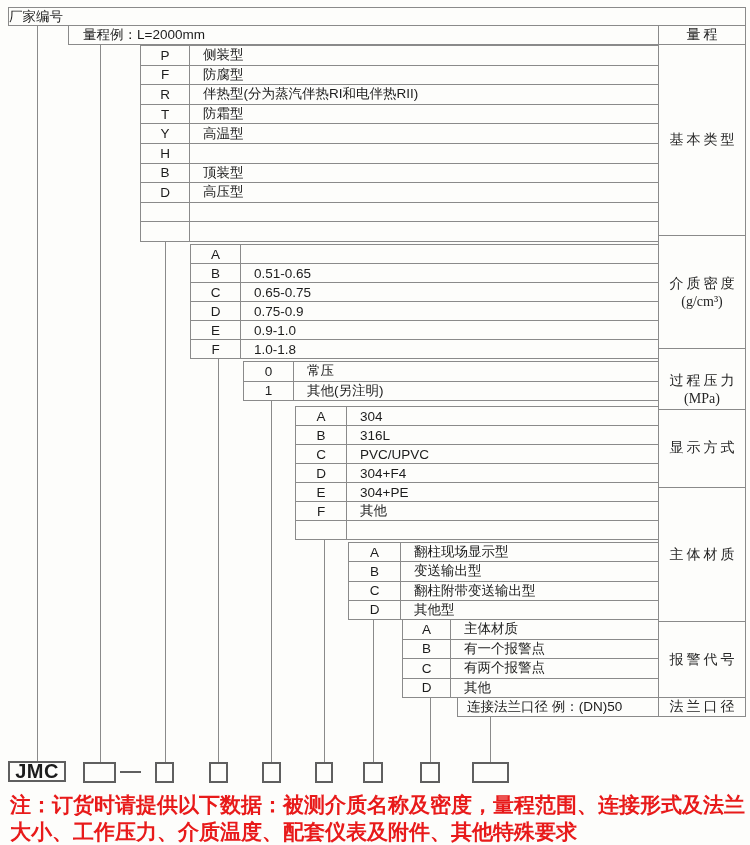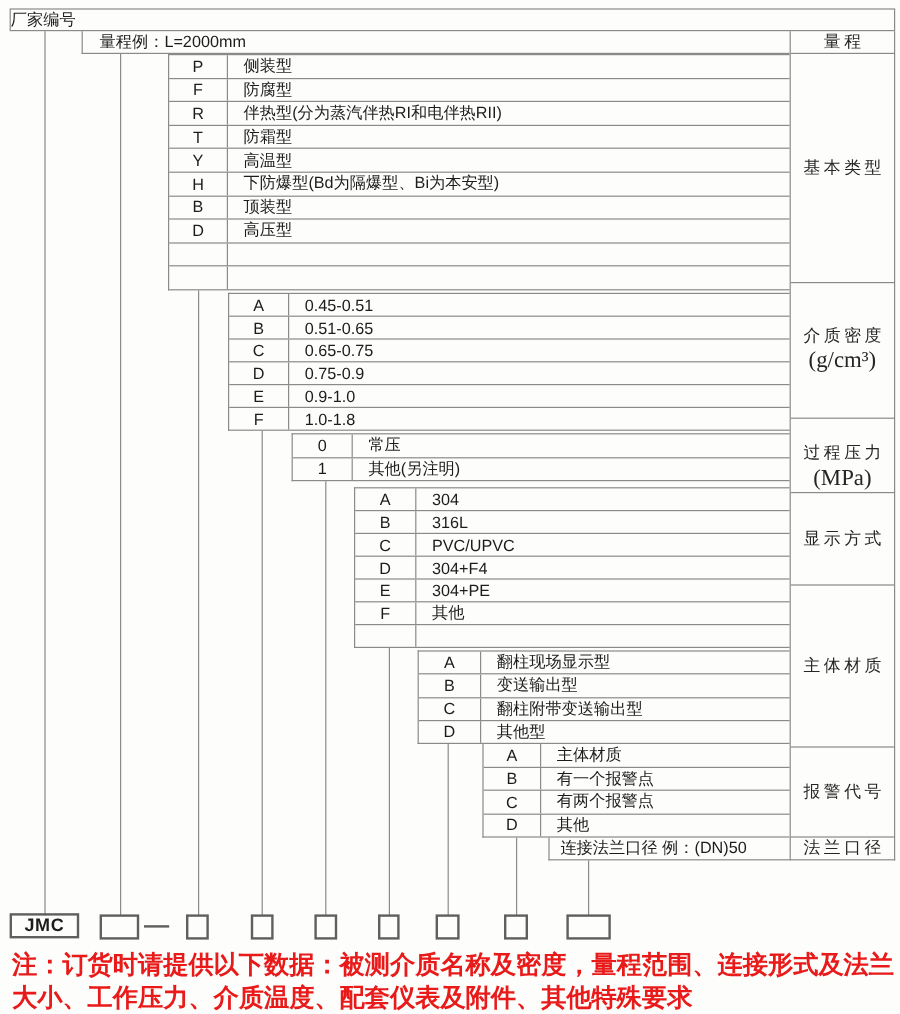--- a/index.html
+++ b/index.html
@@ -25,41 +25,41 @@
     border-bottom:1px solid #8a8a8a;
     display:flex; flex-direction:column;
     font-family:"Liberation Serif","DejaVu Serif",serif;
   }
   .label-cell {
     display:flex; flex-direction:column; align-items:center; justify-content:center;
     border-bottom:1px solid #8a8a8a; text-align:center;
   }
   .label-cell:last-child { border-bottom:none; flex:1; }
   .label-cell .glabel { font-size:14px; letter-spacing:3px; text-indent:3px; color:#262626; }
-  .label-cell .gsub   { font-size:19px; color:#262626; margin-top:1px; }
+  .label-cell .gsub   { font-size:14px; color:#262626; margin-top:1px; }
   .section {
     position:absolute;
     border-left:1px solid #8a8a8a; border-top:1px solid #8a8a8a; border-bottom:1px solid #8a8a8a;
     display:flex; flex-direction:column;
   }
   .section.no-top { border-top:none; }
   .srow { flex:1 1 0; display:flex; border-bottom:1px solid #8a8a8a; min-height:0; }
   .srow:last-child { border-bottom:none; }
   .code-cell {
     border-right:1px solid #8a8a8a; display:flex; align-items:center; justify-content:center;
     flex:0 0 auto;
   }
   .desc-cell { flex:1; display:flex; align-items:center; padding-left:13px; }
   .desc-cell.no-code { padding-left:9px; }
   .connector { position:absolute; width:1px; background:#8a8a8a; }
   .code-box { position:absolute; top:762px; height:21px; border:2px solid #5f5f5f; background:transparent; }
   .jmc-box {
     position:absolute; left:8px; top:761px; width:58px; height:21px;
     border:2px solid #5f5f5f; display:flex; align-items:center; justify-content:center;
-    font-weight:bold; font-size:15px; letter-spacing:0.5px;
+    font-weight:bold; font-size:20px; letter-spacing:0.5px;
   }
   .dash { position:absolute; left:120px; top:771px; width:21px; height:2px; background:#5f5f5f; }
   .note {
     position:absolute; left:10px; top:791px; width:740px;
     font-size:21px; font-weight:700; line-height:27px; white-space:nowrap;
   }
 </style>
 </head>
 <body>
 
@@ -119,21 +119,20 @@
         <div class="srow">
           <div class="code-cell" style="width: 49px;">T</div>
           <div class="desc-cell">防霜型</div>
         </div>
         <div class="srow">
           <div class="code-cell" style="width: 49px;">Y</div>
           <div class="desc-cell">高温型</div>
         </div>
         <div class="srow">
           <div class="code-cell" style="width: 49px;">H</div>
-          <div class="desc-cell">下防爆型(Bd为隔爆型、Bi为本安型)</div>
         </div>
         <div class="srow">
           <div class="code-cell" style="width: 49px;">B</div>
           <div class="desc-cell">顶装型</div>
         </div>
         <div class="srow">
           <div class="code-cell" style="width: 49px;">D</div>
           <div class="desc-cell">高压型</div>
         </div>
         <div class="srow">
@@ -141,21 +140,20 @@
           <div class="desc-cell"></div>
         </div>
         <div class="srow">
           <div class="code-cell" style="width: 49px;"></div>
           <div class="desc-cell"></div>
         </div>
       </div>
       <div class="section" style="left: 190px; top: 244px; width: 468px; height: 115px;">
         <div class="srow">
           <div class="code-cell" style="width: 50px;">A</div>
-          <div class="desc-cell">0.45-0.51</div>
         </div>
         <div class="srow">
           <div class="code-cell" style="width: 50px;">B</div>
           <div class="desc-cell">0.51-0.65</div>
         </div>
         <div class="srow">
           <div class="code-cell" style="width: 50px;">C</div>
           <div class="desc-cell">0.65-0.75</div>
         </div>
         <div class="srow">

